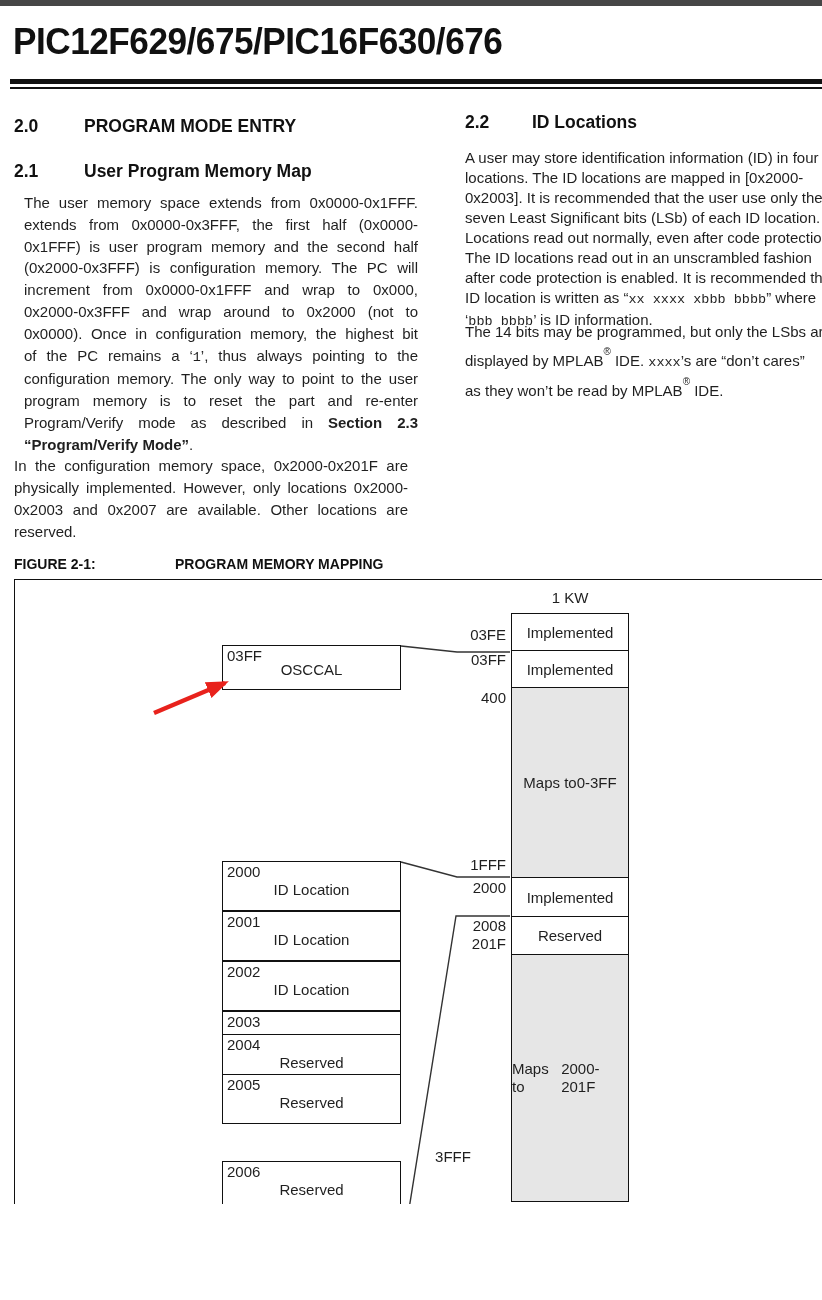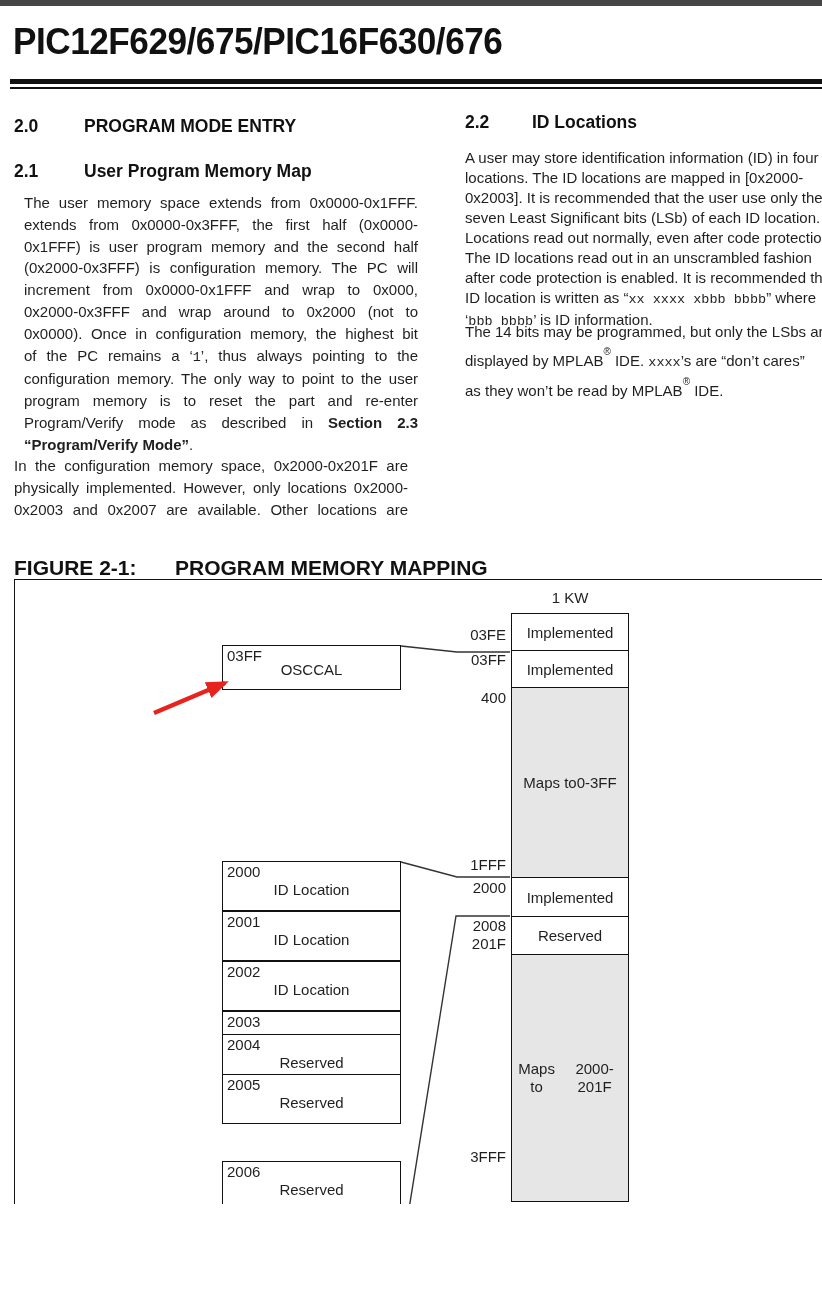--- a/index.html
+++ b/index.html
@@ -23,29 +23,29 @@
   .jline{text-align:justify;text-align-last:justify;-moz-text-align-last:justify;}
   .lline{text-align:left;}
   .rpar{width:400px;font-size:15px;}
   .rp1{line-height:20px;}
   .rp2{line-height:24.5px;}
   .rline{white-space:nowrap;}
   .mono{font-family:"Liberation Mono","DejaVu Sans Mono",monospace;font-size:13.5px;}
   .bold{font-weight:bold;}
   sup.reg{font-size:10px;position:relative;top:-5px;}
   
-  .figlabel{font-size:21px;font-weight:bold;color:#111;white-space:nowrap;}
+  .figlabel{font-size:14px;font-weight:bold;color:#111;white-space:nowrap;}
   #figframe{left:14px;top:579px;width:830px;height:714px;border:1.6px solid #111;box-sizing:border-box;background:#fff;}
   .membox{left:222px;width:179px;height:50px;border:1.6px solid #111;box-sizing:border-box;background:#fff;}
   .membox .addr{position:absolute;top:1px;left:4px;font-size:15px;}
   .membox .name{position:absolute;top:19px;left:0;width:100%;text-align:center;font-size:15px;}
   #box-osccal{height:45px;}
   #box-osccal .name{top:15px;}
   .colcell{left:511px;width:118px;border:1.6px solid #111;box-sizing:border-box;background:#fff;
-           display:flex;align-items:center;justify-content:center;font-size:15px;text-align:center;line-height:18px;}
+           display:flex;align-items:center;justify-content:center;font-size:15px;text-align:left;line-height:18px;}
   .graycell{background:#e6e6e6;flex-direction:row;}
   .addrlab{left:400px;width:106px;text-align:right;font-size:15px;white-space:nowrap;}
   #kwlab{left:511px;top:589px;width:118px;text-align:center;font-size:15px;}
   #figsvg{left:0;top:0;pointer-events:none;}
 </style>
 </head>
 <body>
 
 <div id="page">
 
@@ -73,20 +73,21 @@
     <div class="jline">configuration memory. The only way to point to the user</div>
     <div class="jline">program memory is to reset the part and re-enter</div>
     <div class="jline"><span>Program/Verify mode as described in </span><span class="bold">Section 2.3</span></div>
     <div class="lline"><span class="bold">“Program/Verify Mode”</span><span>.</span></div>
   </div>
 
   <div class="abs lpar lp2" style="left:14px;top:455px;">
     <div class="jline">In the configuration memory space, 0x2000-0x201F are</div>
     <div class="jline">physically implemented. However, only locations 0x2000-</div>
     <div class="jline">0x2003 and 0x2007 are available. Other locations are</div>
+    <div class="lline">reserved.</div>
   </div>
 
   <div class="abs sechead" style="left:465px;top:112px;">
     <span class="num2">2.2</span><span>ID Locations</span>
   </div>
 
   <div class="abs rpar rp1" style="left:465px;top:148px;">
     <div class="rline">A user may store identification information (ID) in four</div>
     <div class="rline">locations. The ID locations are mapped in [0x2000-</div>
     <div class="rline">0x2003]. It is recommended that the user use only the</div>
@@ -124,21 +125,21 @@
     <div>2000-201F</div>
   </div>
 
   <div class="abs addrlab" style="top:626px;">03FE</div>
   <div class="abs addrlab" style="top:651px;">03FF</div>
   <div class="abs addrlab" style="top:689px;">400</div>
   <div class="abs addrlab" style="top:856px;">1FFF</div>
   <div class="abs addrlab" style="top:879px;">2000</div>
   <div class="abs addrlab" style="top:917px;">2008</div>
   <div class="abs addrlab" style="top:935px;">201F</div>
-  <div class="abs addrlab" style="top:1148px;">3FFF</div>
+  <div class="abs addrlab" style="top:1148px;text-align:center;">3FFF</div>
 
   <div class="abs membox" id="box-osccal" style="top:645px;">
     <span class="addr">03FF</span>
     <div class="name">OSCCAL</div>
   </div>
   <div class="abs membox" style="top:861px;">
     <span class="addr">2000</span>
     <div class="name">ID Location</div>
   </div>
   <div class="abs membox" style="top:911px;">

